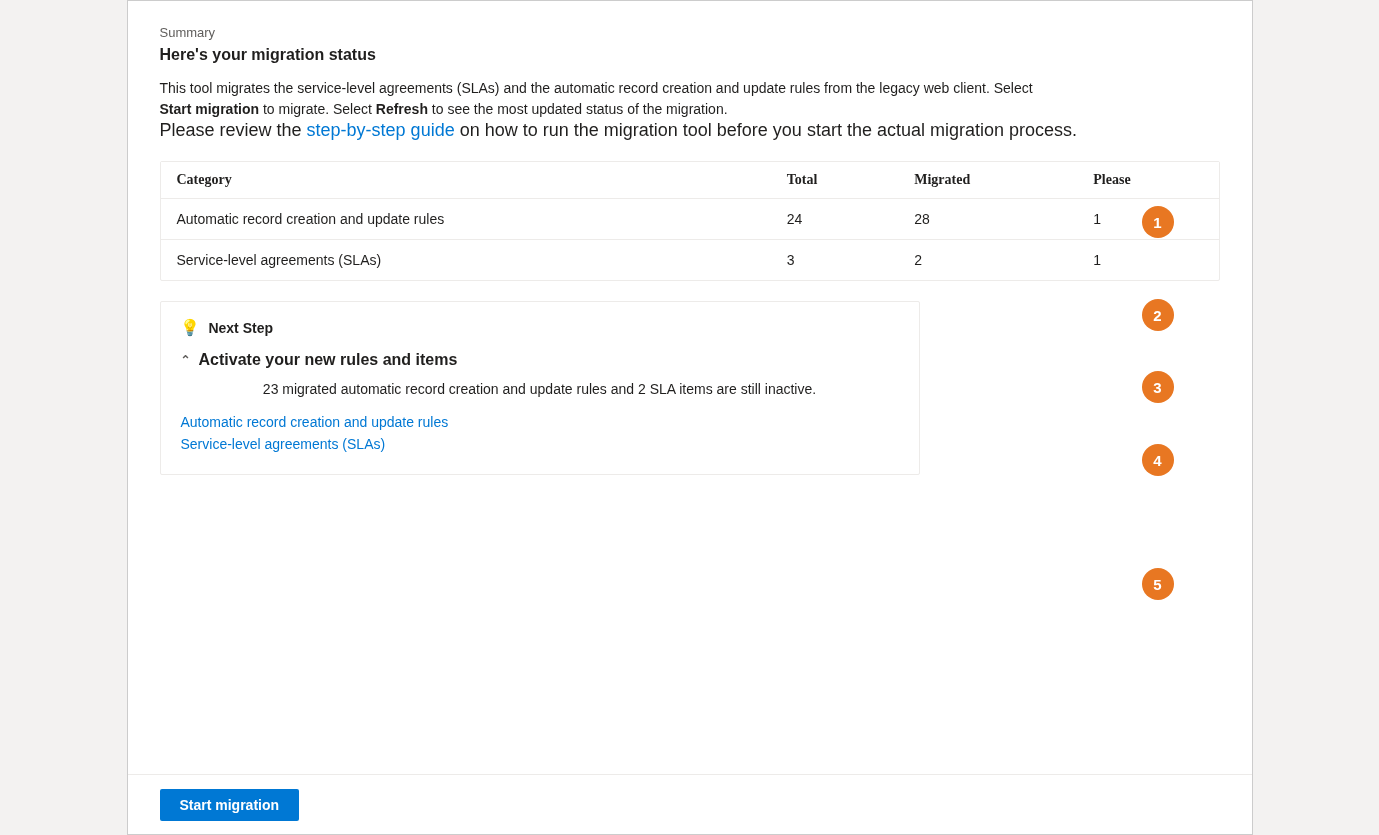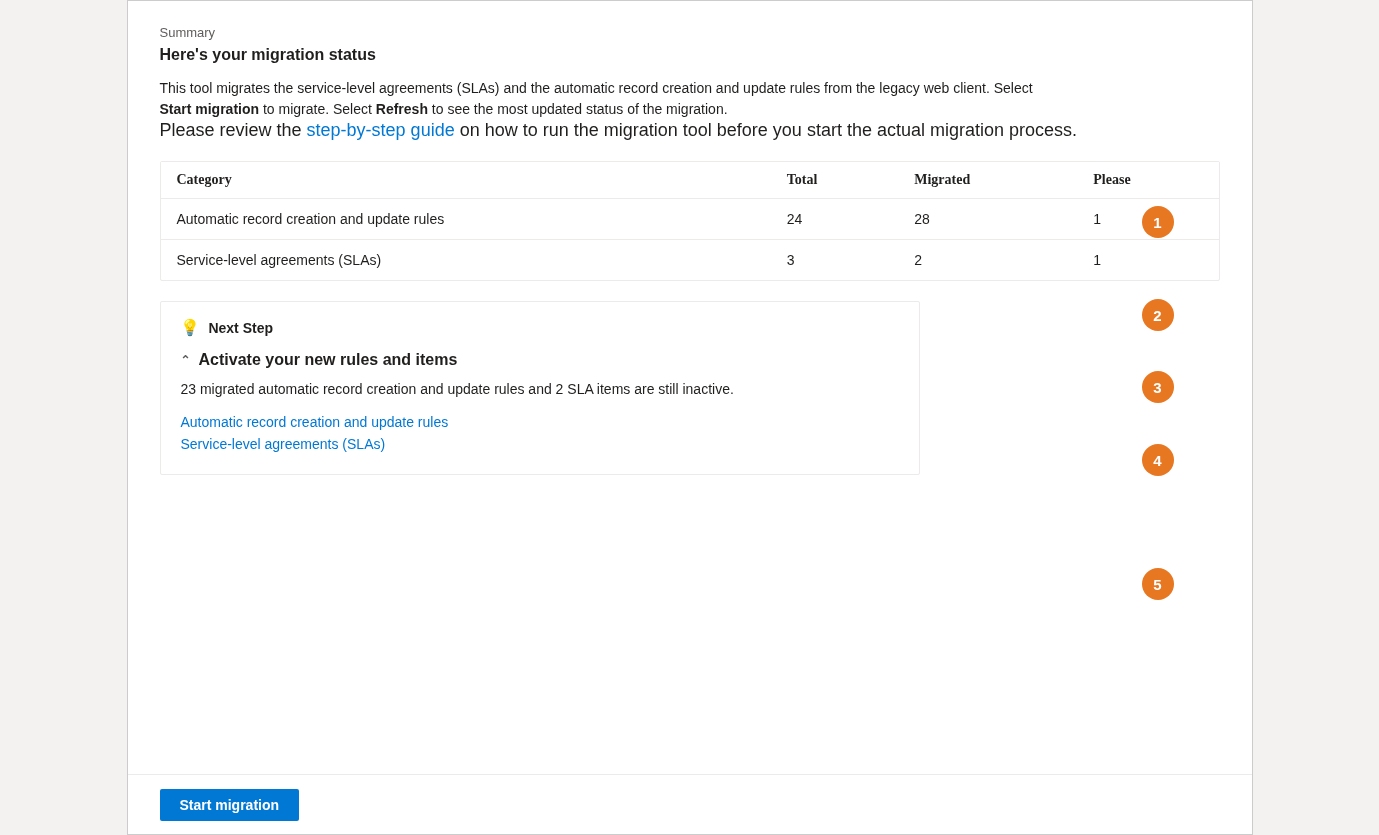--- a/index.html
+++ b/index.html
@@ -150,20 +150,21 @@
     }
     .chevron-up {
       font-size: 12px;
       color: #605e5c;
     }
     .activate-description {
       font-size: 14px;
       color: #201f1e;
       line-height: 1.5;
       margin-bottom: 14px;
+      text-align: center;
     }
     .activate-link {
       display: block;
       color: #0078d4;
       text-decoration: none;
       font-size: 14px;
       margin-bottom: 6px;
     }
     .footer-bar {
       height: 60px;

